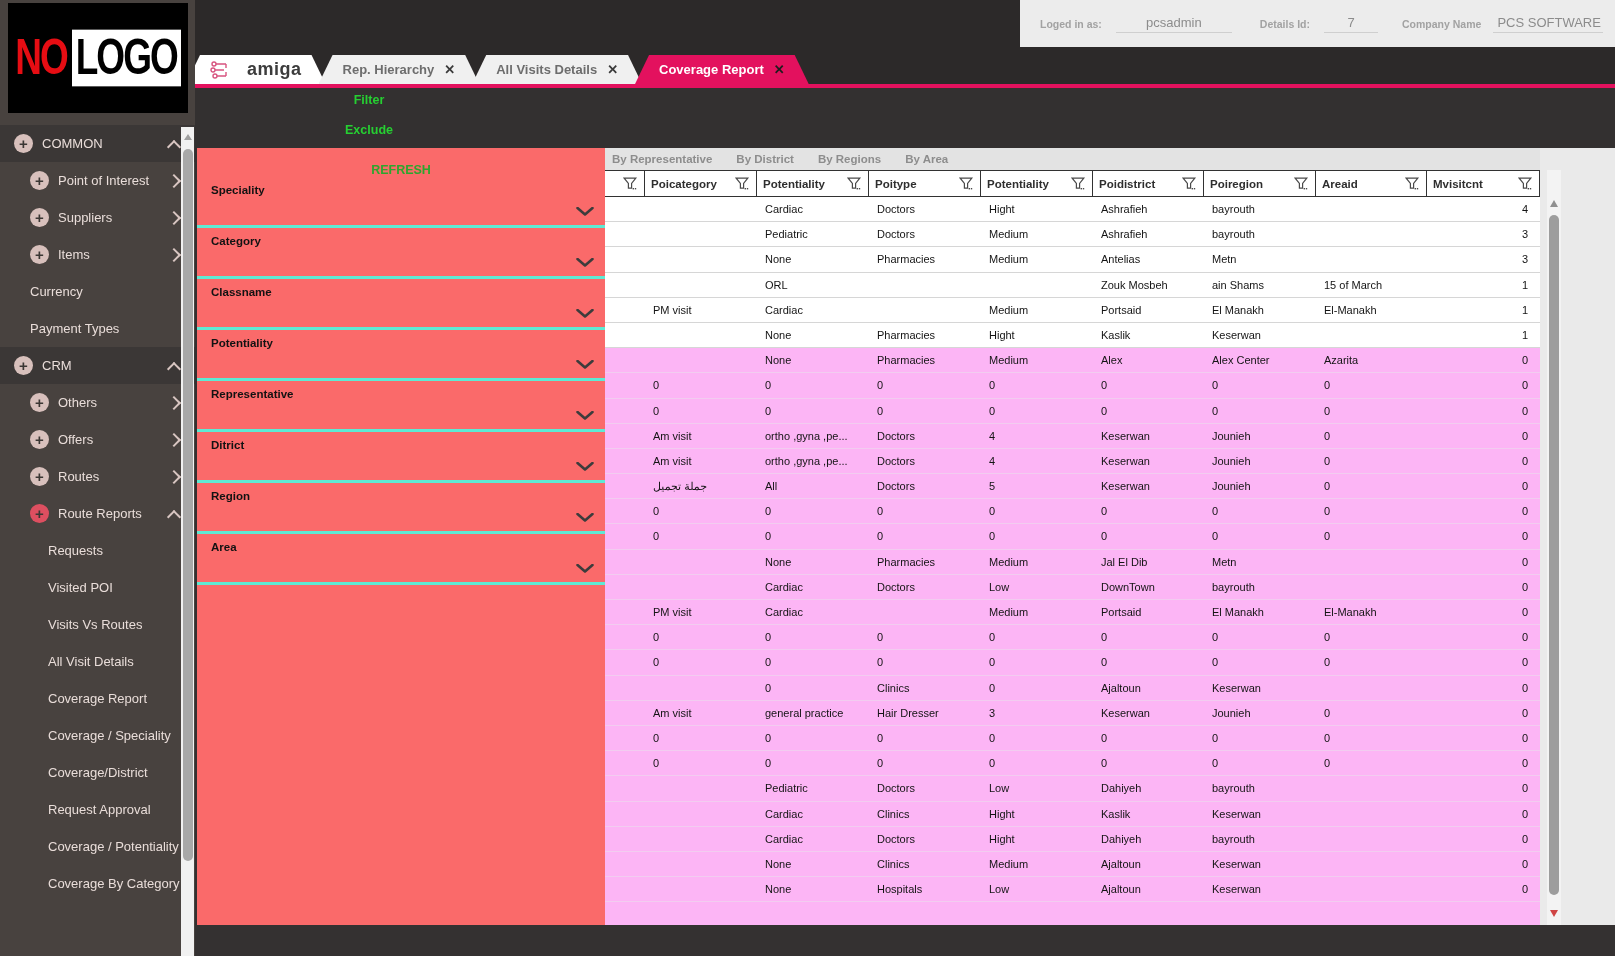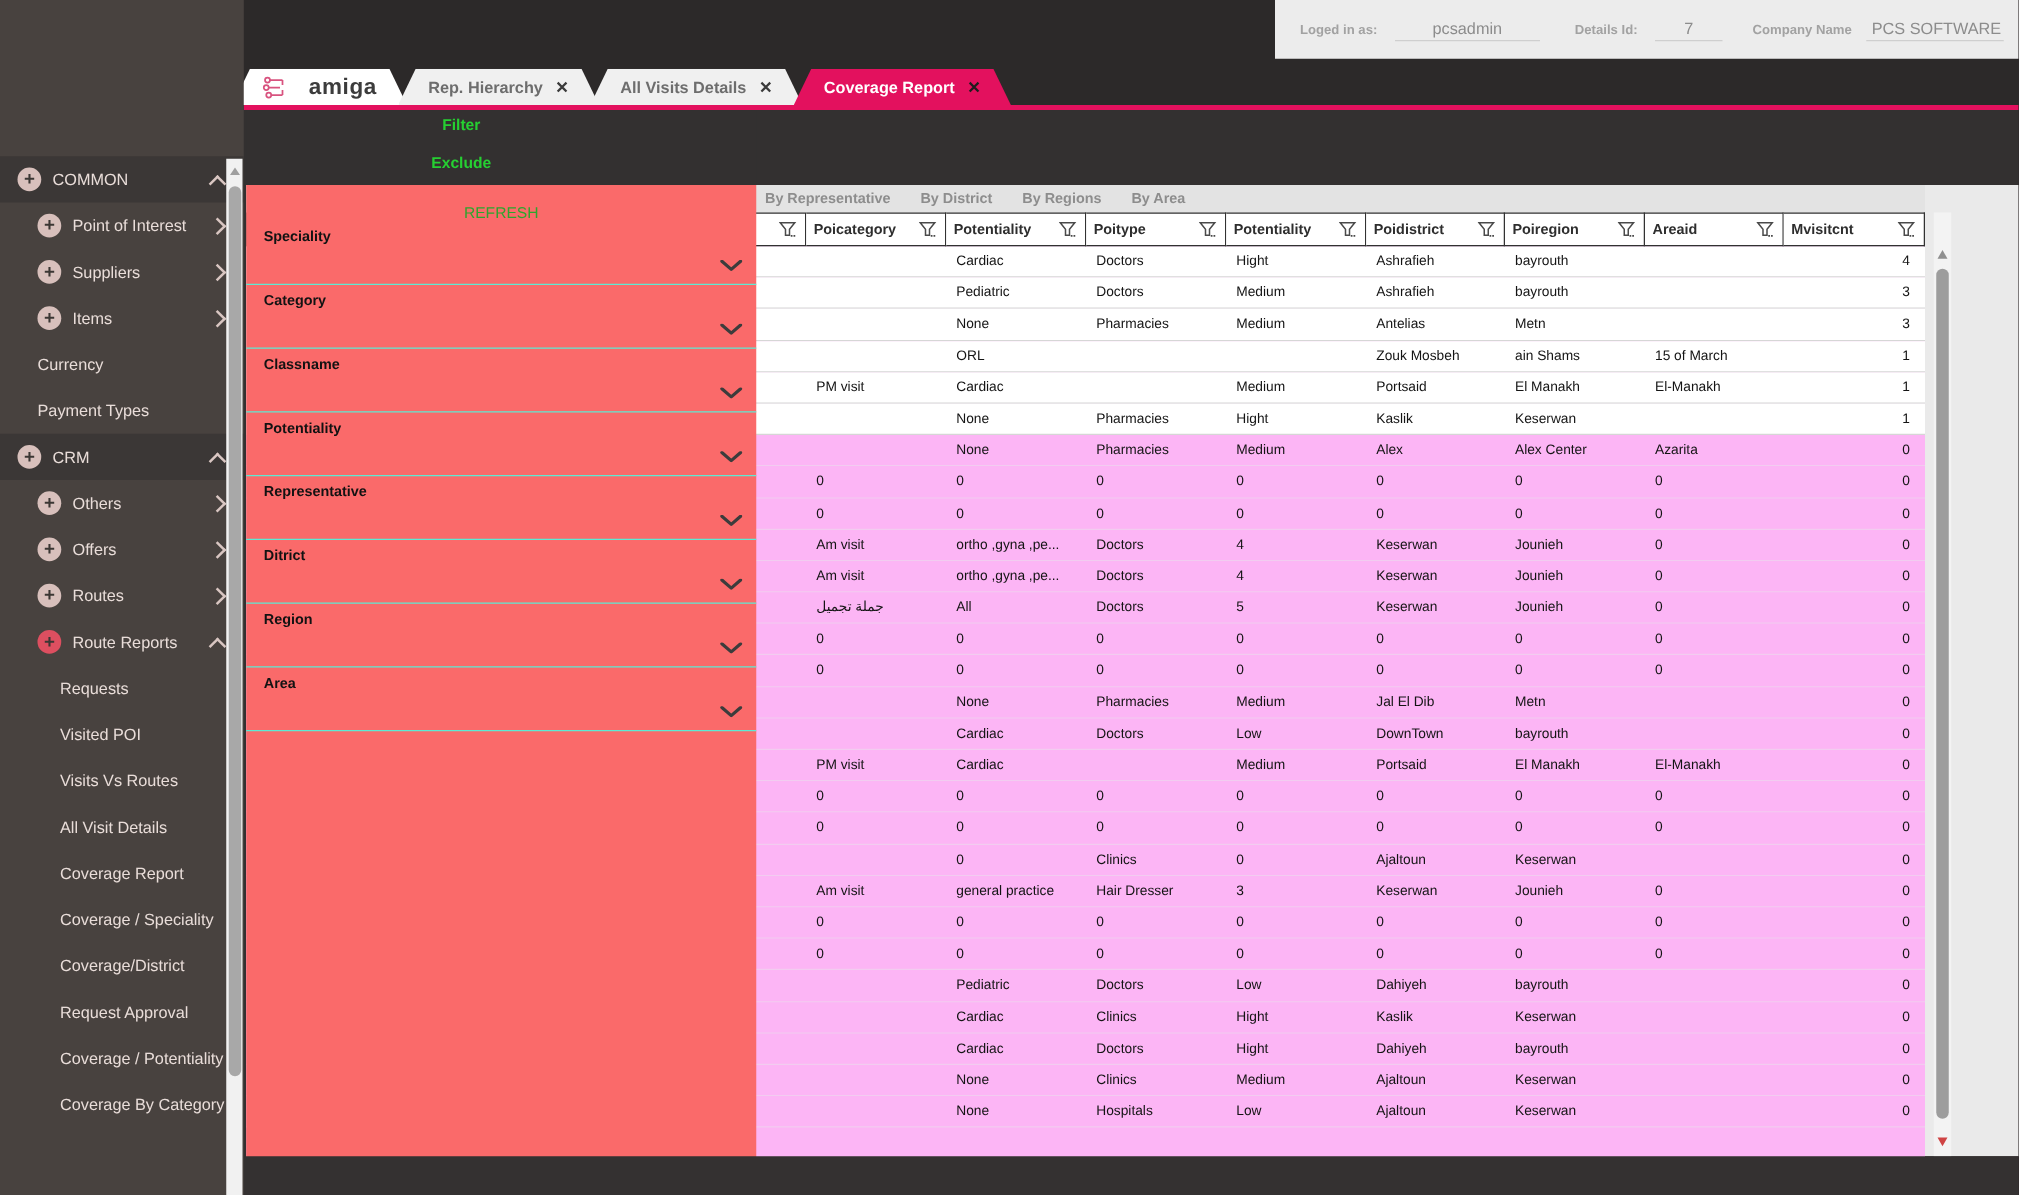--- a/index.html
+++ b/index.html
@@ -57,22 +57,22 @@
   .tab .x{margin-left:10px;font-size:13px;color:#3a3a3a;font-weight:bold;}
   .tab.active .x{color:#1d1d1d;}
 
   
   .filter-panel{position:absolute;left:197px;top:88px;width:408px;height:838px;z-index:6;}
   .fp-actions{height:60px;background:#333030;display:flex;flex-direction:column;align-items:center;
     padding-top:5px;gap:16px;box-sizing:border-box;padding-right:64px;}
   .fp-btn{color:#26cf32;font-weight:bold;font-size:12.5px;cursor:pointer;}
   .fp-body{height:778px;background:#fa6a6a;box-sizing:border-box;}
   .fp-refresh{height:29px;display:flex;align-items:flex-end;justify-content:center;
-    color:#2ea52e;font-weight:normal;font-size:12.5px;cursor:pointer;}
-  .fp-field{height:51px;border-bottom:1px solid #5eead4;position:relative;
+    color:#2ea52e;font-weight:bold;font-size:12.5px;cursor:pointer;}
+  .fp-field{height:51px;border-bottom:3px solid #5eead4;position:relative;
     padding:7px 14px 0;box-sizing:border-box;cursor:pointer;}
   .fp-field .fp-label{font-size:11.5px;font-weight:bold;color:#121212;}
   .fp-field .fp-chev{position:absolute;right:11px;bottom:5px;}
 
   
   .content-strip{position:absolute;left:195px;top:88px;width:1420px;height:60px;background:#333030;}
   .report{position:absolute;left:197px;top:148px;width:1343px;z-index:2;}
   .by-bar{height:22px;background:#e3e3e3;display:flex;align-items:center;gap:24px;
     padding-left:415px;box-sizing:border-box;}
   .by-tab{font-size:11.5px;font-weight:bold;color:#8d8d8d;white-space:nowrap;cursor:pointer;}
@@ -142,20 +142,24 @@
         <span>All Visits Details</span>
         <span class="x">✕</span>
       </div>
       <div class="tab active">
         <span>Coverage Report</span>
         <span class="x">✕</span>
       </div>
     </div>
 
   <div class="sidebar">
+    <div class="logo-box">
+      <span class="logo-no">NO</span>
+      <span class="logo-logo">LOGO</span>
+    </div>
     <div class="menu">
         <div class="menu-item section">
           <span class="plus">+</span>
           <span class="mi-label">COMMON</span>
           <span class="chev up"></span>
         </div>
         <div class="menu-item group">
           <span class="plus">+</span>
           <span class="mi-label">Point of Interest</span>
           <span class="chev right"></span>

